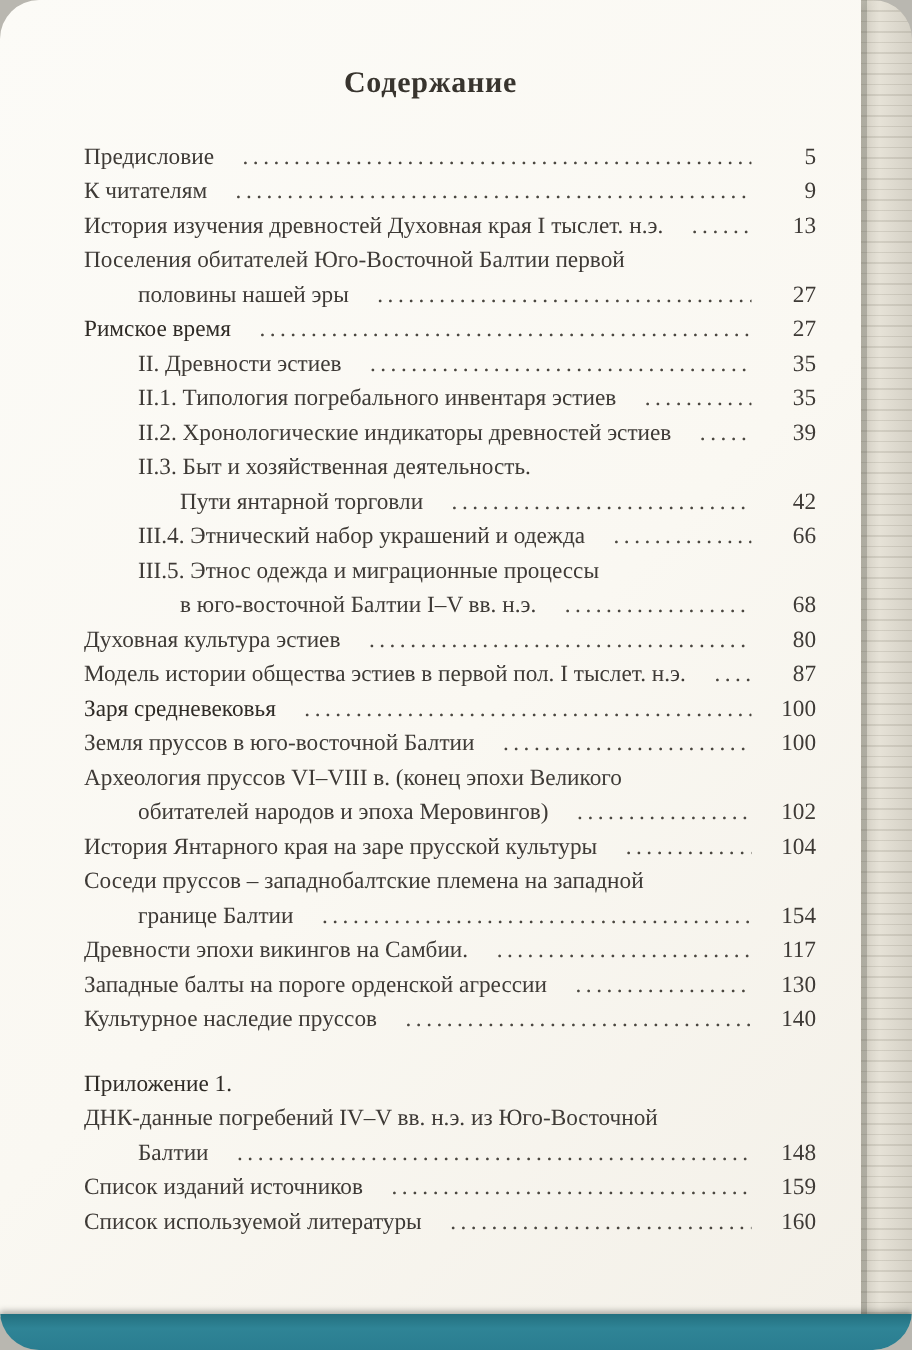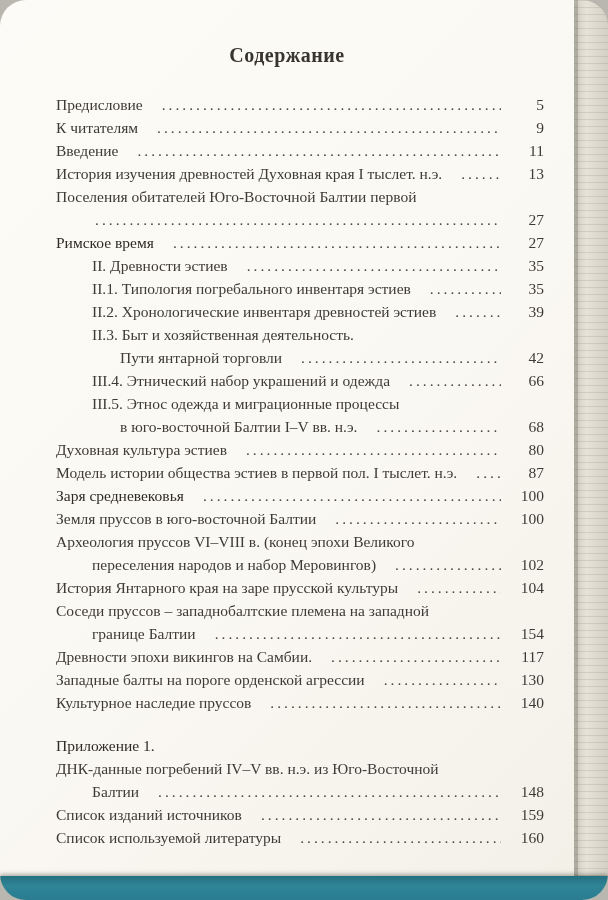--- a/index.html
+++ b/index.html
@@ -121,37 +121,31 @@
         </div>
         <div class="toc-entry">
           <div class="toc-line indent-0">
             <span class="toc-label">К читателям</span>
             <span class="toc-dots"></span>
             <span class="toc-page">9</span>
           </div>
         </div>
         <div class="toc-entry">
           <div class="toc-line indent-0">
-            <span class="toc-label">Введение</span>
-            <span class="toc-dots"></span>
-            <span class="toc-page">11</span>
-          </div>
-        </div>
-        <div class="toc-entry">
-          <div class="toc-line indent-0">
             <span class="toc-label">История изучения древностей Духовная края I тыслет. н.э.</span>
             <span class="toc-dots"></span>
             <span class="toc-page">13</span>
           </div>
         </div>
         <div class="toc-entry">
           <div class="toc-line indent-0">
             <span class="toc-label">Поселения обитателей Юго-Восточной Балтии первой</span>
           </div>
           <div class="toc-line indent-1">
+            <span class="toc-label">половины нашей эры</span>
             <span class="toc-dots"></span>
             <span class="toc-page">27</span>
           </div>
         </div>
         <div class="toc-entry bold">
           <div class="toc-line indent-0">
             <span class="toc-label">Римское время</span>
             <span class="toc-dots"></span>
             <span class="toc-page">27</span>
           </div>
@@ -165,21 +159,21 @@
         </div>
         <div class="toc-entry">
           <div class="toc-line indent-1">
             <span class="toc-label">II.1. Типология погребального инвентаря эстиев</span>
             <span class="toc-dots"></span>
             <span class="toc-page">35</span>
           </div>
         </div>
         <div class="toc-entry">
           <div class="toc-line indent-1">
-            <span class="toc-label">II.2. Хронологические инвентаря древностей эстиев</span>
+            <span class="toc-label">II.2. Хронологические индикаторы древностей эстиев</span>
             <span class="toc-dots"></span>
             <span class="toc-page">39</span>
           </div>
         </div>
         <div class="toc-entry">
           <div class="toc-line indent-1">
             <span class="toc-label">II.3. Быт и хозяйственная деятельность.</span>
           </div>
           <div class="toc-line indent-2">
             <span class="toc-label">Пути янтарной торговли</span>
@@ -230,21 +224,21 @@
             <span class="toc-label">Земля пруссов в юго-восточной Балтии</span>
             <span class="toc-dots"></span>
             <span class="toc-page">100</span>
           </div>
         </div>
         <div class="toc-entry">
           <div class="toc-line indent-0">
             <span class="toc-label">Археология пруссов VI–VIII в. (конец эпохи Великого</span>
           </div>
           <div class="toc-line indent-1">
-            <span class="toc-label">переселения народов и набор Меровингов)</span>
+            <span class="toc-label">обитателей народов и эпоха Меровингов)</span>
             <span class="toc-dots"></span>
             <span class="toc-page">102</span>
           </div>
         </div>
         <div class="toc-entry">
           <div class="toc-line indent-0">
             <span class="toc-label">История Янтарного края на заре прусской культуры</span>
             <span class="toc-dots"></span>
             <span class="toc-page">104</span>
           </div>

